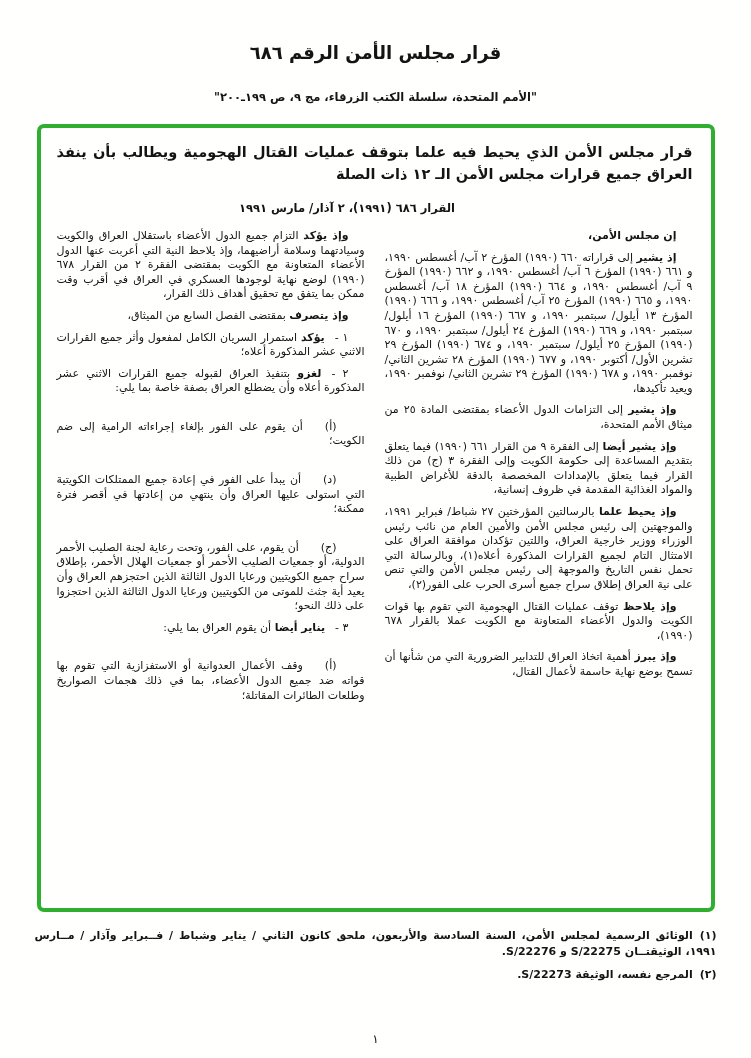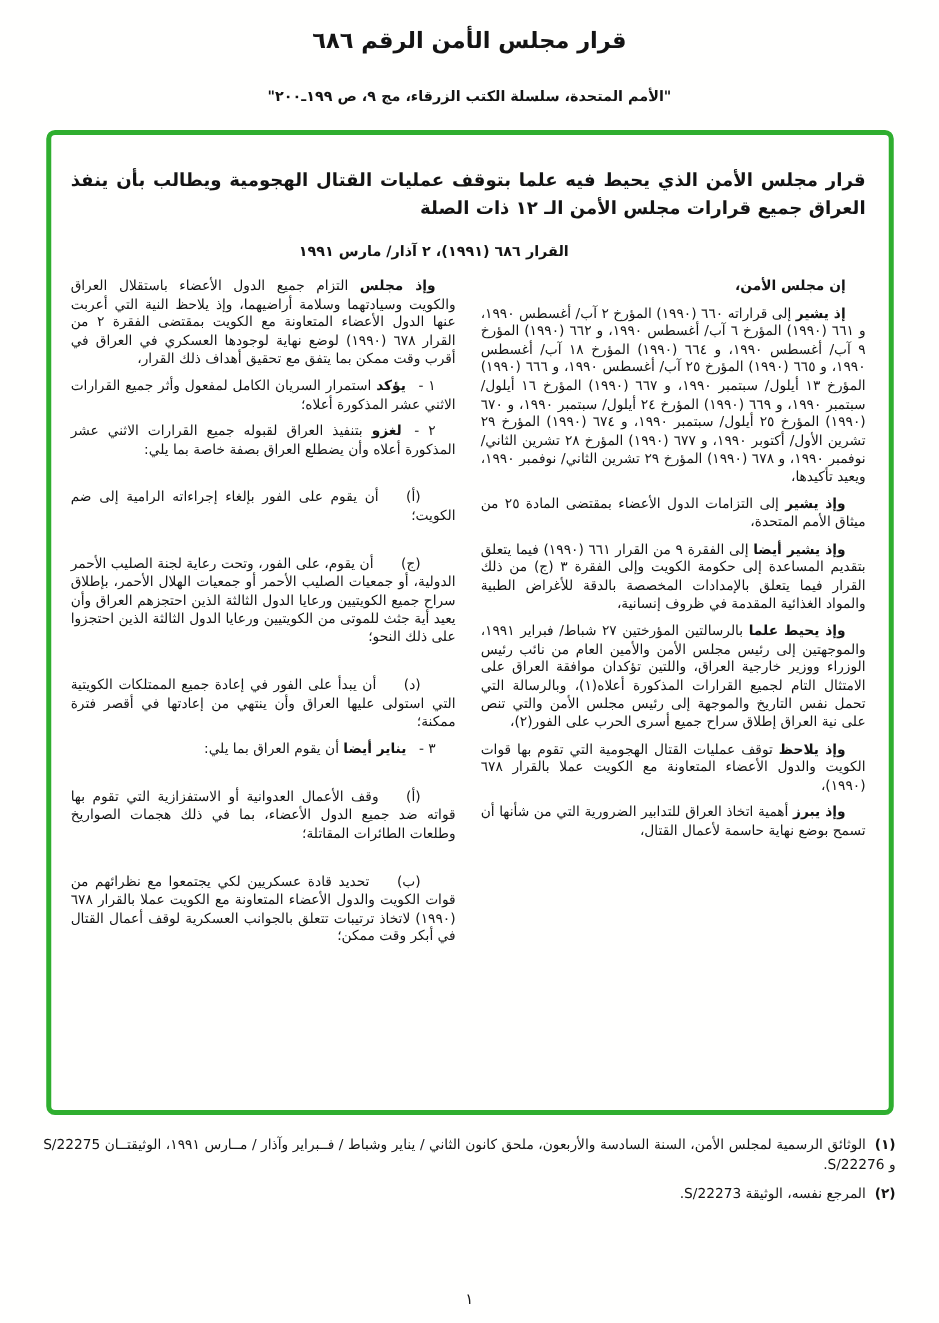--- a/index.html
+++ b/index.html
@@ -15,36 +15,37 @@
     overflow: hidden;
     background: #fffffe;
   }
   .doc-title {
     direction: rtl;
     padding-top: 22px;
     text-align: center;
     font-size: 18px;
     font-weight: bold;
     letter-spacing: .5px;
+    margin-top: 20px;
   }
   .doc-subtitle {
     direction: rtl;
     margin-top: 27px;
     text-align: center;
     font-size: 11.5px;
     font-weight: bold;
   }
   .green-box {
     direction: rtl;
     width: 678px;
     min-height: 788px;
     margin: 20px auto 0 auto;
     border: 4px solid #2fae2f;
     border-radius: 7px;
-    padding: 26px 18px 10px 16px;
+    padding: 13px 18px 10px 16px;
     background: #fffffe;
   }
   .res-heading {
     font-size: 14.5px;
     font-weight: bold;
     line-height: 1.55;
     text-align: justify;
   }
   .res-date {
     font-size: 11.5px;
@@ -67,21 +68,21 @@
   .para.sub { text-indent: 28px; margin-top: 24px; }
   .para .num   { padding-left: 10px; }
   .para .label { padding-left: 22px; }
   .para .lead  { font-weight: bold; }
   .footnotes {
     direction: rtl;
     width: 682px;
     margin: 16px auto 0 auto;
     font-size: 11px;
     line-height: 16px;
-    font-weight: normal;
+    font-weight: bold;
     text-align: justify;
   }
   .footnotes .para { text-indent: 0; margin: 0 0 7px 0; }
   .footnotes .marker { padding-left: 7px; }
   .page-number {
     position: absolute;
     bottom: 12px; left: 0; right: 0;
     text-align: center;
     font-size: 12px;
   }
@@ -105,29 +106,29 @@
       <div class="col">
           <p class="para"><b class="lead">إن مجلس الأمن،</b></p>
           <p class="para"><b class="lead">إذ يشير</b> إلى قراراته ٦٦٠ (١٩٩٠) المؤرخ ٢ آب/ أغسطس ١٩٩٠، و ٦٦١ (١٩٩٠) المؤرخ ٦ آب/ أغسطس ١٩٩٠، و ٦٦٢ (١٩٩٠) المؤرخ ٩ آب/ أغسطس ١٩٩٠، و ٦٦٤ (١٩٩٠) المؤرخ ١٨ آب/ أغسطس ١٩٩٠، و ٦٦٥ (١٩٩٠) المؤرخ ٢٥ آب/ أغسطس ١٩٩٠، و ٦٦٦ (١٩٩٠) المؤرخ ١٣ أيلول/ سبتمبر ١٩٩٠، و ٦٦٧ (١٩٩٠) المؤرخ ١٦ أيلول/ سبتمبر ١٩٩٠، و ٦٦٩ (١٩٩٠) المؤرخ ٢٤ أيلول/ سبتمبر ١٩٩٠، و ٦٧٠ (١٩٩٠) المؤرخ ٢٥ أيلول/ سبتمبر ١٩٩٠، و ٦٧٤ (١٩٩٠) المؤرخ ٢٩ تشرين الأول/ أكتوبر ١٩٩٠، و ٦٧٧ (١٩٩٠) المؤرخ ٢٨ تشرين الثاني/ نوفمبر ١٩٩٠، و ٦٧٨ (١٩٩٠) المؤرخ ٢٩ تشرين الثاني/ نوفمبر ١٩٩٠، ويعيد تأكيدها،</p>
           <p class="para"><b class="lead">وإذ يشير</b> إلى التزامات الدول الأعضاء بمقتضى المادة ٢٥ من ميثاق الأمم المتحدة،</p>
           <p class="para"><b class="lead">وإذ يشير أيضا</b> إلى الفقرة ٩ من القرار ٦٦١ (١٩٩٠) فيما يتعلق بتقديم المساعدة إلى حكومة الكويت وإلى الفقرة ٣ (ج) من ذلك القرار فيما يتعلق بالإمدادات المخصصة بالدقة للأغراض الطبية والمواد الغذائية المقدمة في ظروف إنسانية،</p>
           <p class="para"><b class="lead">وإذ يحيط علما</b> بالرسالتين المؤرختين ٢٧ شباط/ فبراير ١٩٩١، والموجهتين إلى رئيس مجلس الأمن والأمين العام من نائب رئيس الوزراء ووزير خارجية العراق، واللتين تؤكدان موافقة العراق على الامتثال التام لجميع القرارات المذكورة أعلاه(١)، وبالرسالة التي تحمل نفس التاريخ والموجهة إلى رئيس مجلس الأمن والتي تنص على نية العراق إطلاق سراح جميع أسرى الحرب على الفور(٢)،</p>
           <p class="para"><b class="lead">وإذ يلاحظ</b> توقف عمليات القتال الهجومية التي تقوم بها قوات الكويت والدول الأعضاء المتعاونة مع الكويت عملا بالقرار ٦٧٨ (١٩٩٠)،</p>
           <p class="para"><b class="lead">وإذ يبرز</b> أهمية اتخاذ العراق للتدابير الضرورية التي من شأنها أن تسمح بوضع نهاية حاسمة لأعمال القتال،</p>
         </div>
       <div class="col">
-          <p class="para"><b class="lead">وإذ مجلس</b> التزام جميع الدول الأعضاء باستقلال العراق والكويت وسيادتهما وسلامة أراضيهما، وإذ يلاحظ النية التي أعربت عنها الدول الأعضاء المتعاونة مع الكويت بمقتضى الفقرة ٢ من القرار ٦٧٨ (١٩٩٠) لوضع نهاية لوجودها العسكري في العراق في أقرب وقت ممكن بما يتفق مع تحقيق أهداف ذلك القرار،</p>
+          <p class="para"><b class="lead">وإذ يؤكد</b> التزام جميع الدول الأعضاء باستقلال العراق والكويت وسيادتهما وسلامة أراضيهما، وإذ يلاحظ النية التي أعربت عنها الدول الأعضاء المتعاونة مع الكويت بمقتضى الفقرة ٢ من القرار ٦٧٨ (١٩٩٠) لوضع نهاية لوجودها العسكري في العراق في أقرب وقت ممكن بما يتفق مع تحقيق أهداف ذلك القرار،</p>
+          <p class="para"><b class="lead">وإذ يتصرف</b> بمقتضى الفصل السابع من الميثاق،</p>
           <p class="para"><span class="num">١ -</span><b class="lead">يؤكد</b> استمرار السريان الكامل لمفعول وأثر جميع القرارات الاثني عشر المذكورة أعلاه؛</p>
           <p class="para"><span class="num">٢ -</span><b class="lead">لغزو</b> بتنفيذ العراق لقبوله جميع القرارات الاثني عشر المذكورة أعلاه وأن يضطلع العراق بصفة خاصة بما يلي:</p>
           <p class="para sub"><span class="label">(أ)</span>أن يقوم على الفور بإلغاء إجراءاته الرامية إلى ضم الكويت؛</p>
+          <p class="para sub"><span class="label">(د)</span>أن يبدأ على الفور في إعادة جميع الممتلكات الكويتية التي استولى عليها العراق وأن ينتهي من إعادتها في أقصر فترة ممكنة؛</p>
           <p class="para sub"><span class="label">(ج)</span>أن يقوم، على الفور، وتحت رعاية لجنة الصليب الأحمر الدولية، أو جمعيات الصليب الأحمر أو جمعيات الهلال الأحمر، بإطلاق سراح جميع الكويتيين ورعايا الدول الثالثة الذين احتجزهم العراق وأن يعيد أية جثث للموتى من الكويتيين ورعايا الدول الثالثة الذين احتجزوا على ذلك النحو؛</p>
-          <p class="para sub"><span class="label">(د)</span>أن يبدأ على الفور في إعادة جميع الممتلكات الكويتية التي استولى عليها العراق وأن ينتهي من إعادتها في أقصر فترة ممكنة؛</p>
           <p class="para"><span class="num">٣ -</span><b class="lead">يناير أيضا</b> أن يقوم العراق بما يلي:</p>
           <p class="para sub"><span class="label">(أ)</span>وقف الأعمال العدوانية أو الاستفزازية التي تقوم بها قواته ضد جميع الدول الأعضاء، بما في ذلك هجمات الصواريخ وطلعات الطائرات المقاتلة؛</p>
-          <p class="para sub"><span class="label">(ب)</span>تحديد قادة عسكريين لكي يجتمعوا مع نظرائهم من قوات الكويت والدول الأعضاء المتعاونة مع الكويت عملا بالقرار ٦٧٨ (١٩٩٠) لاتخاذ ترتيبات تتعلق بالجوانب العسكرية لوقف أعمال القتال في أبكر وقت ممكن؛</p>
         </div>
     </div>
 
   </div>
 
   <div class="footnotes">
       <p class="para"><b class="marker">(١)</b>الوثائق الرسمية لمجلس الأمن، السنة السادسة والأربعون، ملحق كانون الثاني / يناير وشباط / فــبراير وآذار / مــارس ١٩٩١، الوثيقتــان S/22275 و S/22276.</p>
       <p class="para"><b class="marker">(٢)</b>المرجع نفسه، الوثيقة S/22273.</p>
     </div>
 

